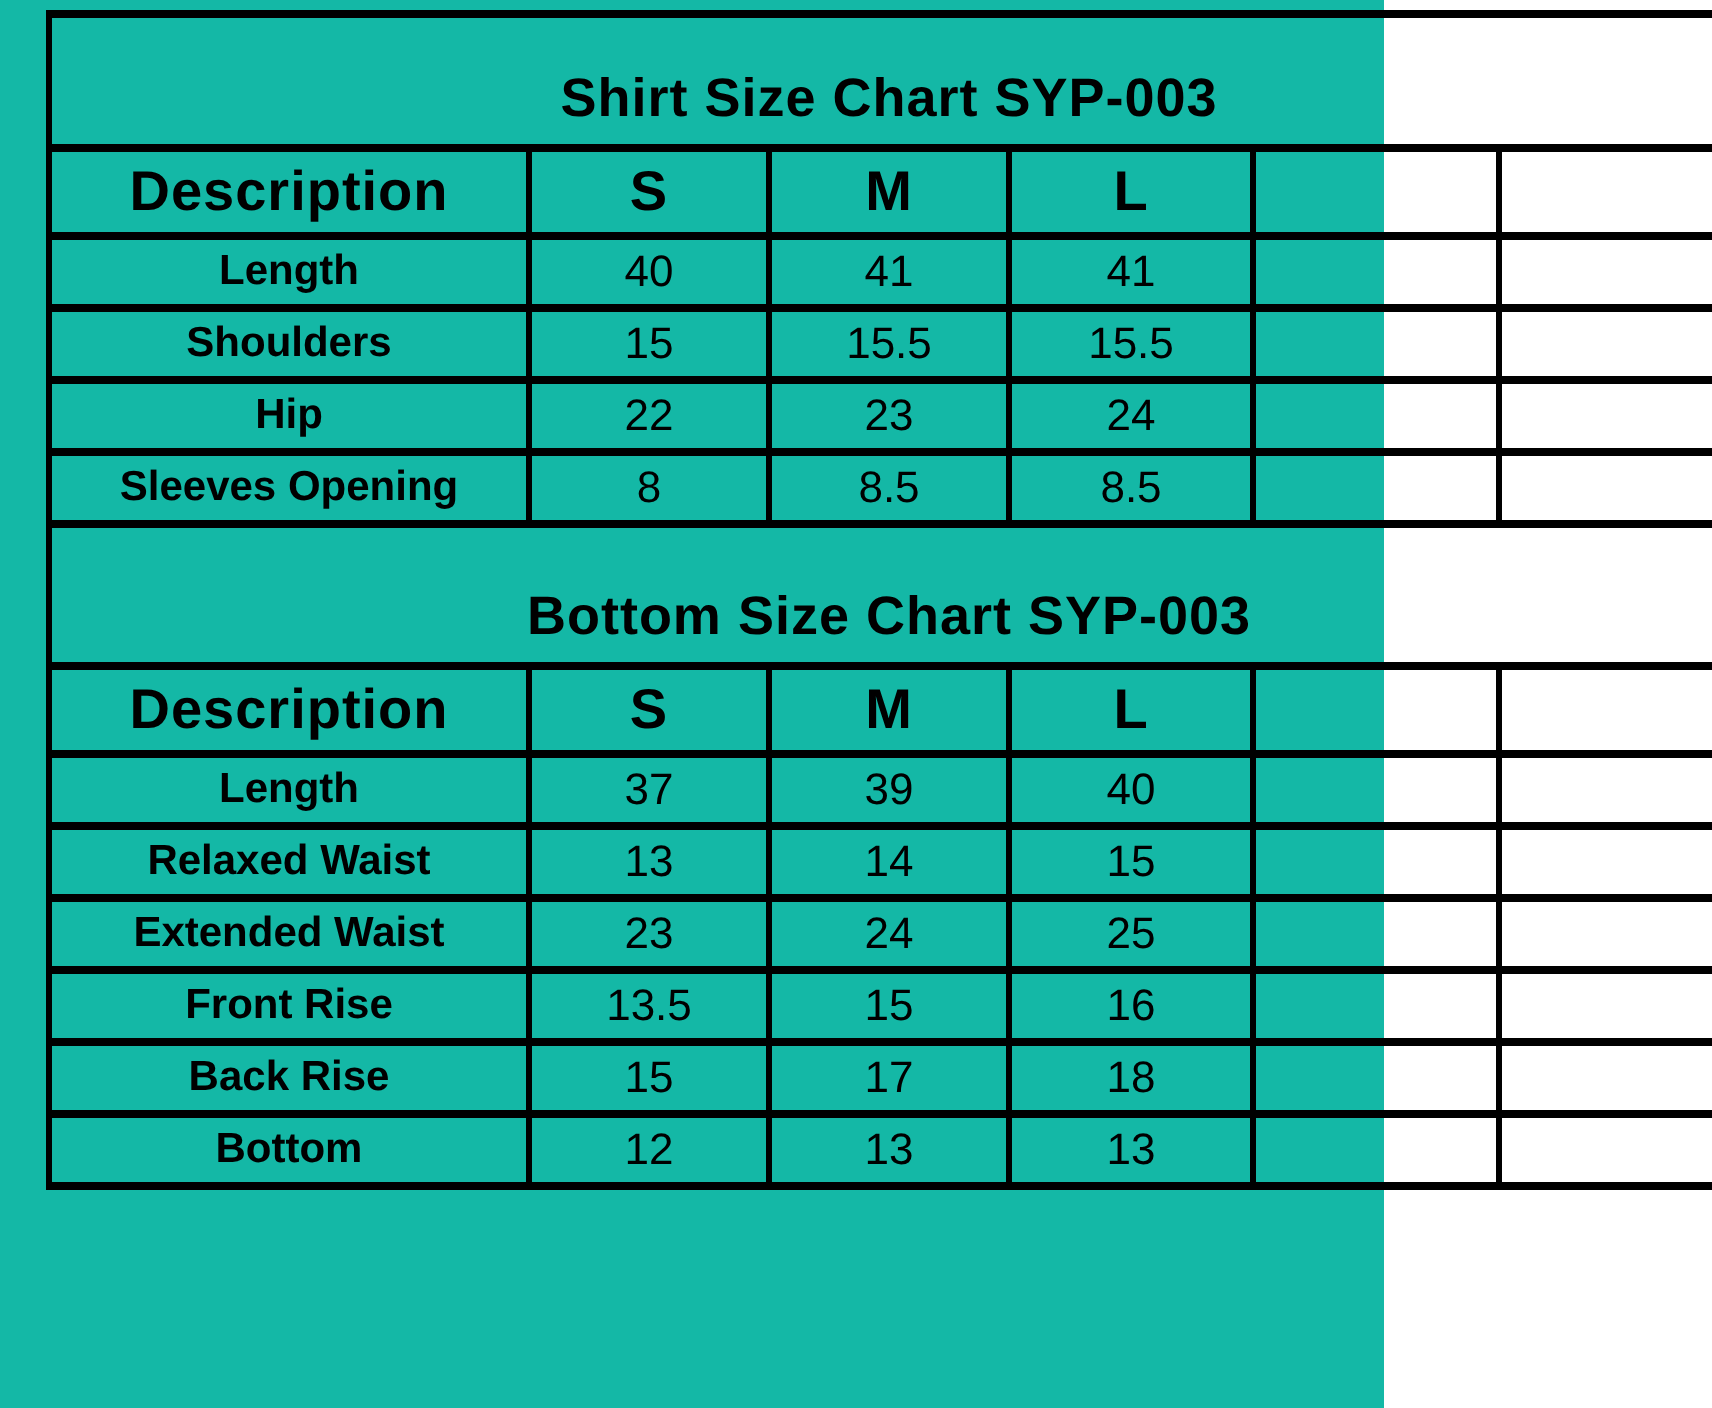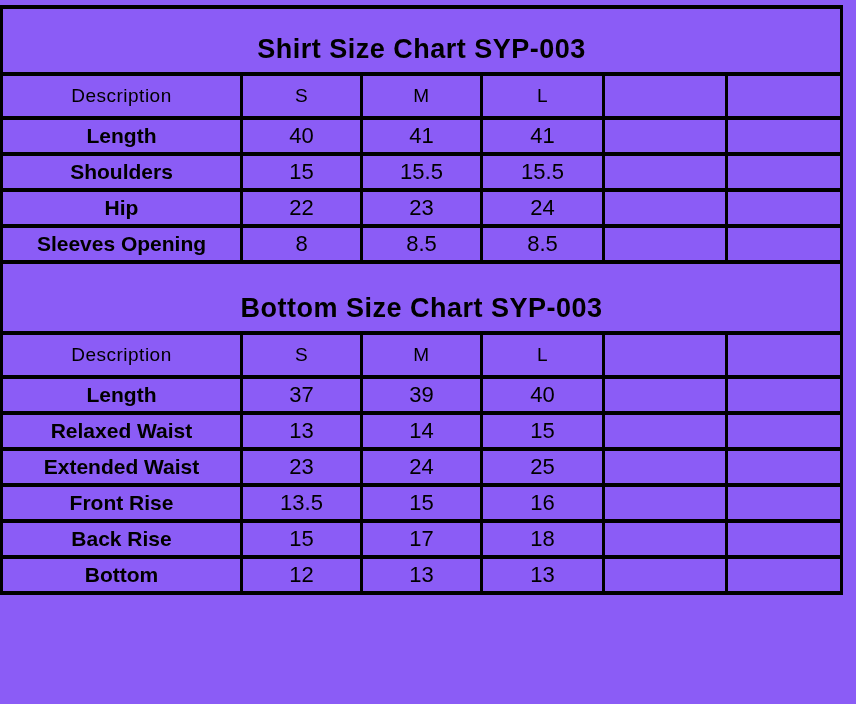--- a/index.html
+++ b/index.html
@@ -3,25 +3,25 @@
 <meta charset="utf-8">
 <style>
   html, body {
     margin: 0;
     padding: 0;
     background: #ffffff;
     font-family: "Liberation Sans", sans-serif;
     color: #000000;
   }
   .sheet {
-    width: 856px;
+    width: 692px;
     height: 704px;
     box-sizing: border-box;
-    padding: 5px 8px 4px 0;
-    background: #8b5cf6;
+    padding: 5px 8px 4px 23px;
+    background: #14b8a6;
   }
   table.size-table {
     border-collapse: collapse;
     table-layout: fixed;
     width: 840px;
   }
   col.c-desc { width: 240px; }
   col.c-s    { width: 120px; }
   col.c-m    { width: 120px; }
   col.c-l    { width: 122px; }
@@ -45,22 +45,22 @@
     letter-spacing: 0.5px;
     vertical-align: bottom;
     padding-bottom: 7px;
   }
   td.title-cell.title-bottom {
     height: 60px;
     text-align: center;
   }
   tr.header-row th {
     height: 40px;
-    font-size: 19px;
-    font-weight: normal;
+    font-size: 28px;
+    font-weight: bold;
     letter-spacing: 0.5px;
   }
   tr.data-row td {
     height: 32px;
     font-size: 22px;
     font-weight: normal;
   }
   tr.data-row td.row-label {
     font-weight: bold;
     font-size: 21px;

